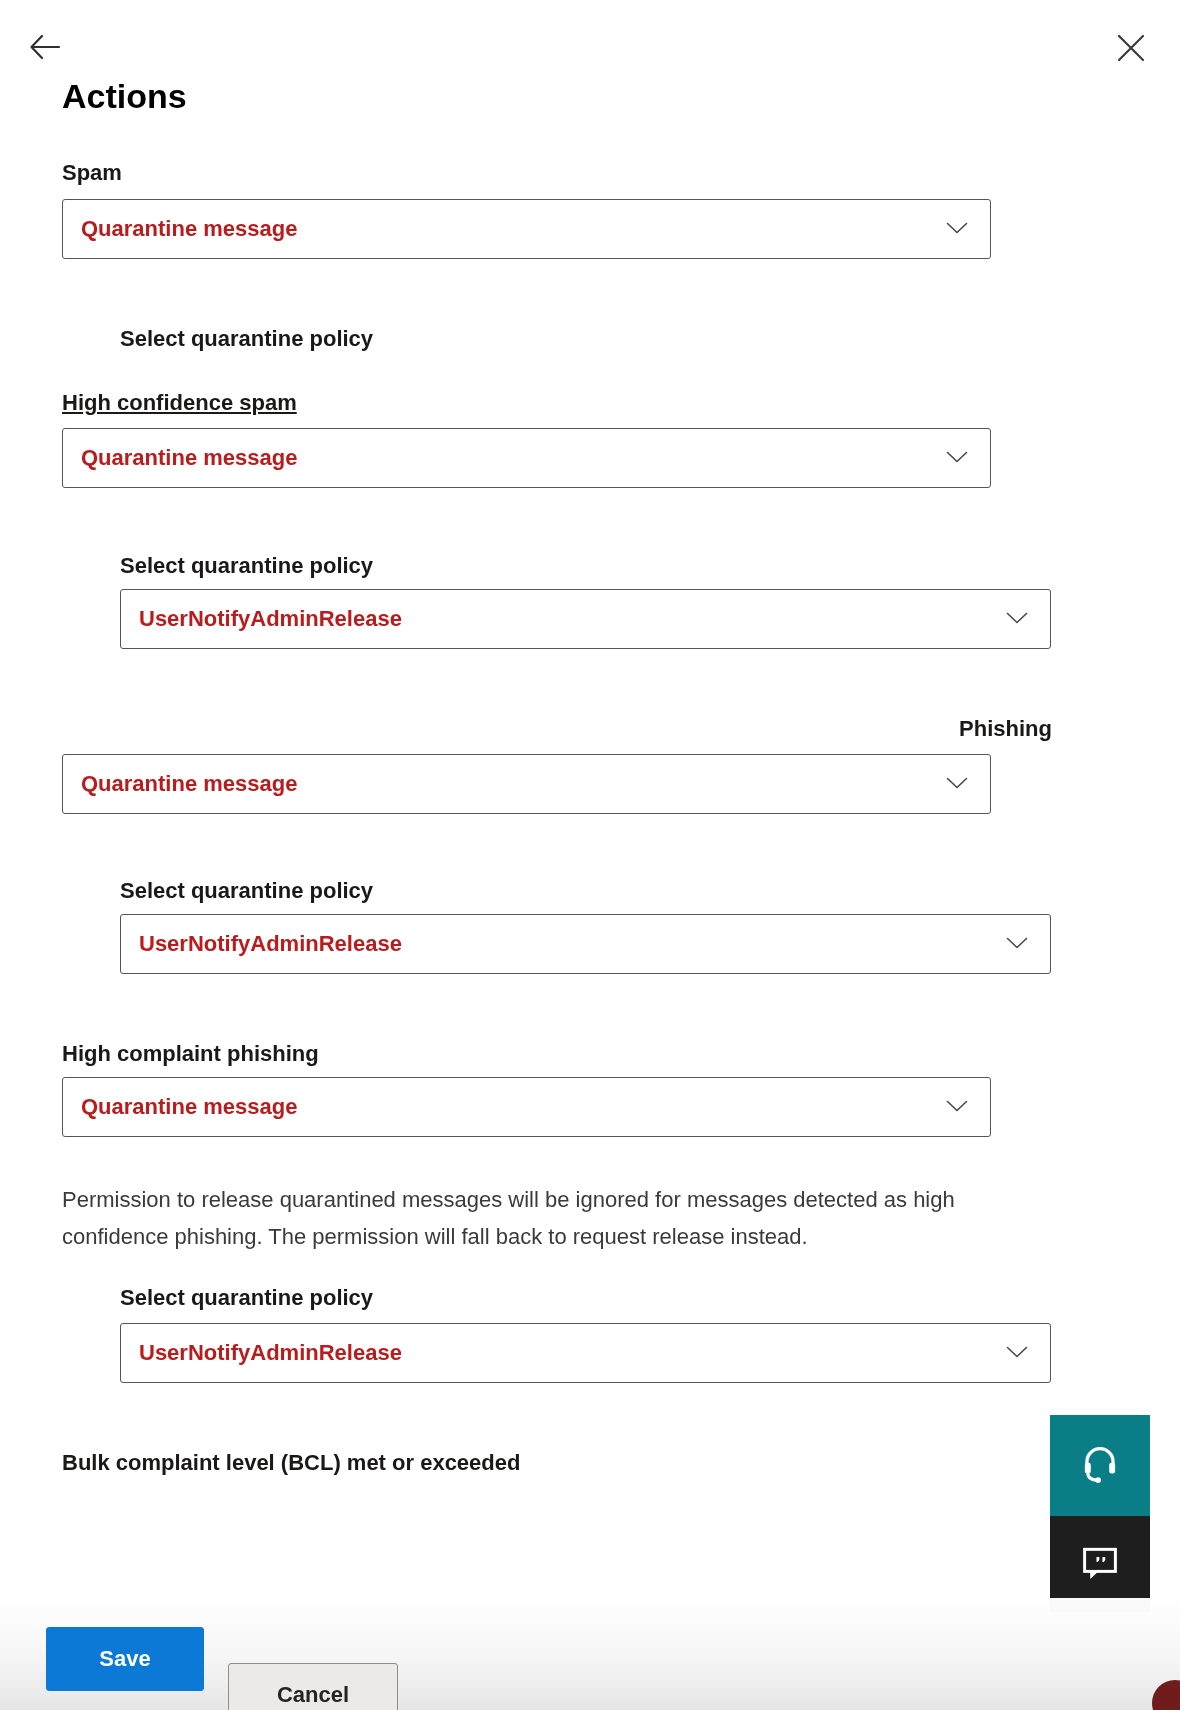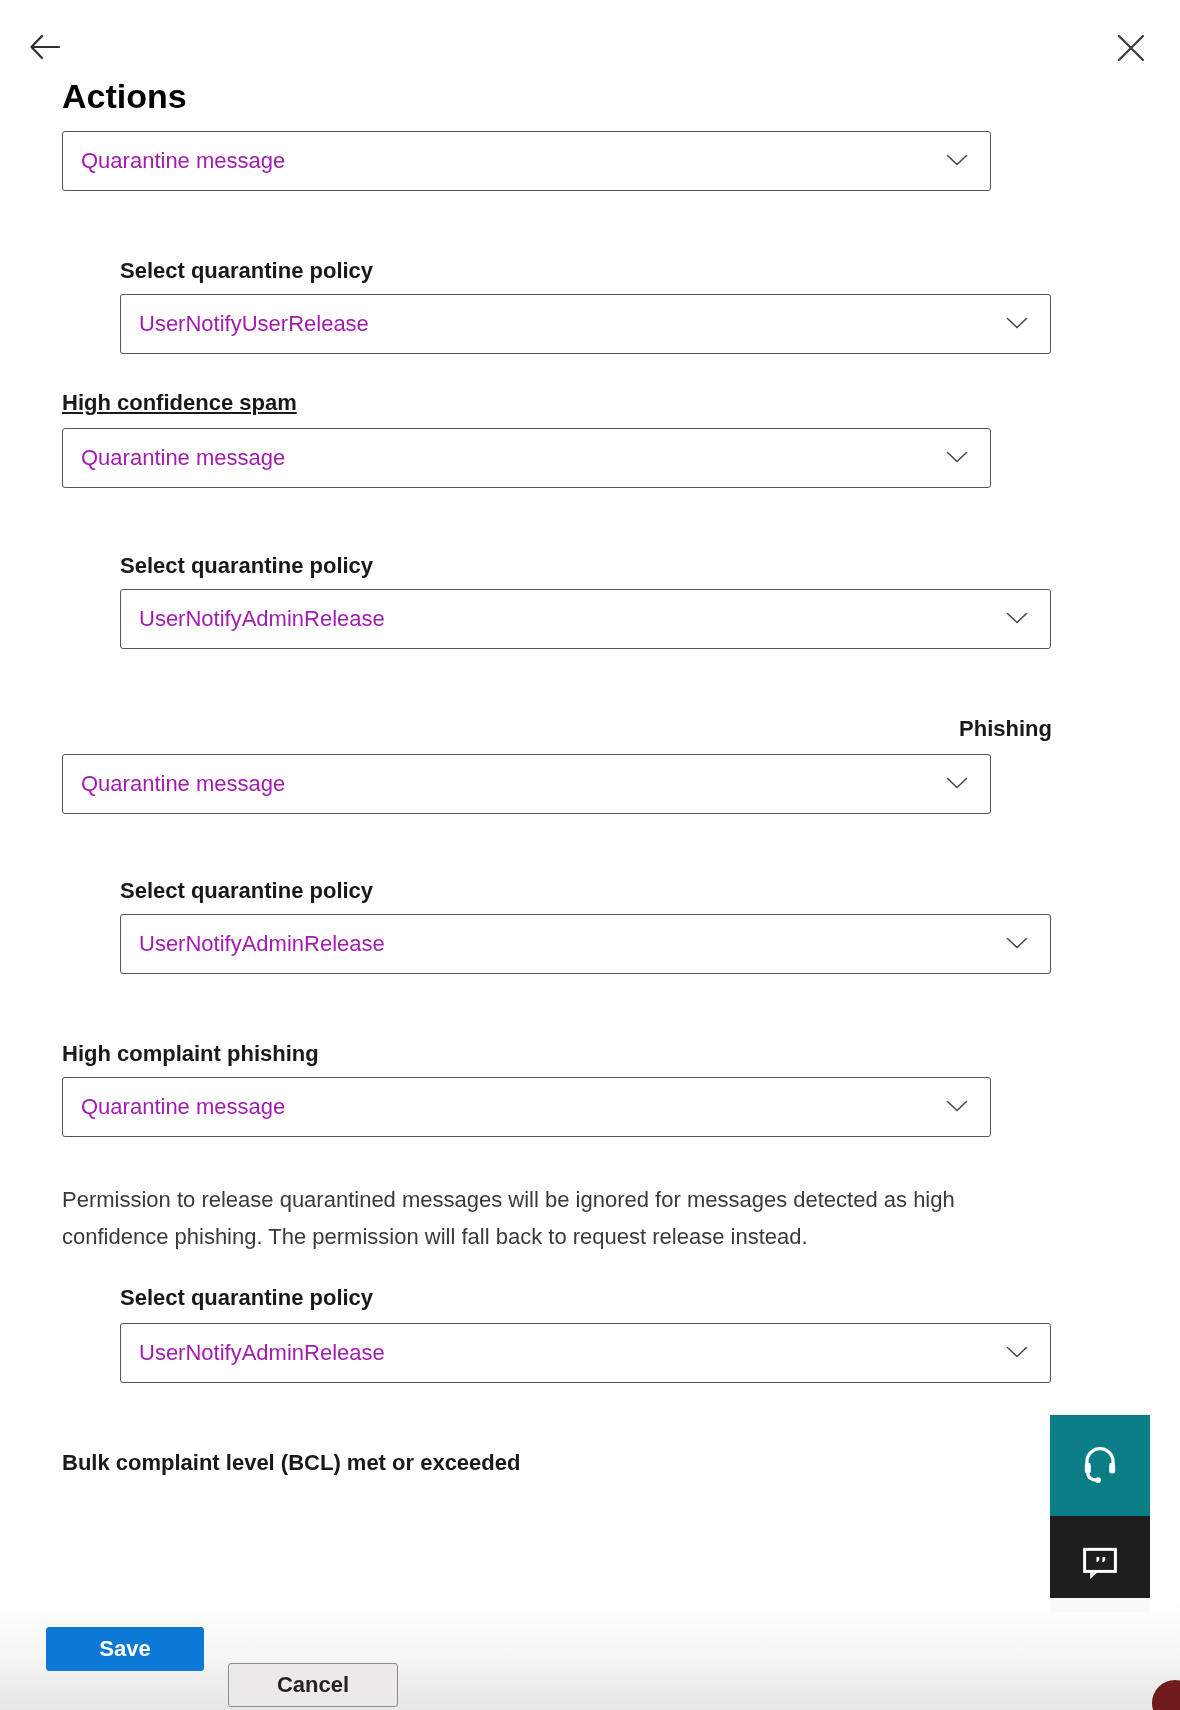--- a/index.html
+++ b/index.html
@@ -18,21 +18,21 @@
   
   .content{position:absolute;left:62px;top:0;width:990px;}
   .page-title{margin:72px 0 0 0;font-size:34px;line-height:48px;font-weight:700;color:#000;}
 
   .field-label{font-size:22px;line-height:30px;font-weight:600;color:#1a1918;}
   .combobox{
     box-sizing:border-box;height:60px;border:1.5px solid #575553;border-radius:3px;
     background:#fff;display:flex;align-items:center;justify-content:space-between;
     padding:0 22px 0 18px;cursor:pointer;
   }
-  .combobox .cb-value{font-size:22px;color:#a21caf;font-weight:400;}
+  .combobox .cb-value{font-size:22px;color:#b91c1c;font-weight:700;}
   .chev{flex:0 0 auto;}
 
   .lbl-spam{margin-top:38px;}
   .cb-spam{margin-top:11px;width:929px;}
   .indent{margin-left:58px;}
   .lbl-sqp1{margin-top:65px;}
   .cb-sqp1{margin-top:8px;width:931px;}
   .lbl-hcs{margin-top:34px;text-decoration:underline;}
   .cb-hcs{margin-top:10px;width:929px;}
   .lbl-sqp2{margin-top:63px;}
@@ -46,21 +46,21 @@
   .note{margin:44px 0 0 0;width:980px;font-size:22px;line-height:37px;font-weight:400;color:#3b3a39;}
   .lbl-sqp4{margin-top:28px;}
   .cb-sqp4{margin-top:10px;width:931px;}
   .lbl-bulk{margin-top:65px;font-size:22px;line-height:30px;font-weight:600;}
 
   
   .footer{
     position:absolute;left:0;right:0;bottom:0;height:112px;
     background:linear-gradient(180deg, rgba(255,255,255,0.98) 0%, #f5f5f5 55%, #e7e6e6 100%);
   }
-  .btn{box-sizing:border-box;position:absolute;top:29px;height:44px;font-size:22px;font-weight:600;
+  .btn{box-sizing:border-box;position:absolute;top:29px;height:64px;font-size:22px;font-weight:600;
        font-family:"Liberation Sans", sans-serif;border-radius:3px;cursor:pointer;}
   .btn-save{left:46px;width:158px;background:#0c79d6;border:1px solid #0c79d6;color:#ffffff;}
   .btn-cancel{left:228px;width:170px;background:#ebeae9;border:1px solid #8f8d8b;color:#252423;margin-top:36px;}
 
   
   .side-btn{position:absolute;left:1050px;width:100px;border:none;padding:0;cursor:pointer;
             display:flex;align-items:center;justify-content:center;}
   .help-btn{top:1415px;height:101px;background:#097e87;}
   .chat-btn{top:1516px;height:96px;background:#1e1e1e;}
 
@@ -85,39 +85,32 @@
   <span>
     <svg width="34" height="34" viewBox="0 0 34 34" fill="none">
       <path d="M5 5 L29 29 M29 5 L5 29" stroke="#3a3a3a" stroke-width="2.2" stroke-linecap="round"></path>
     </svg>
   </span>
 </button>
 
 <div class="content">
   <h1 class="page-title">Actions</h1>
 
+  <div class="field-label lbl-spam">Spam</div>
   <div class="combobox cb-spam" role="combobox">
     <span class="cb-value">Quarantine message</span>
     <span class="chev">
       <svg width="22" height="12" viewBox="0 0 22 12" fill="none">
           <path d="M1.5 1.5 L11 10.5 L20.5 1.5" stroke="#4a4845" stroke-width="1.6" stroke-linecap="round" stroke-linejoin="round"></path>
         </svg>
     </span>
   </div>
 
   <div class="indent">
     <div class="field-label lbl-sqp1">Select quarantine policy</div>
-    <div class="combobox cb-sqp1" role="combobox">
-      <span class="cb-value">UserNotifyUserRelease</span>
-      <span class="chev">
-        <svg width="22" height="12" viewBox="0 0 22 12" fill="none">
-            <path d="M1.5 1.5 L11 10.5 L20.5 1.5" stroke="#4a4845" stroke-width="1.6" stroke-linecap="round" stroke-linejoin="round"></path>
-          </svg>
-      </span>
-    </div>
   </div>
 
   <div class="field-label lbl-hcs">High confidence spam</div>
   <div class="combobox cb-hcs" role="combobox">
     <span class="cb-value">Quarantine message</span>
     <span class="chev">
       <svg width="22" height="12" viewBox="0 0 22 12" fill="none">
           <path d="M1.5 1.5 L11 10.5 L20.5 1.5" stroke="#4a4845" stroke-width="1.6" stroke-linecap="round" stroke-linejoin="round"></path>
         </svg>
     </span>

